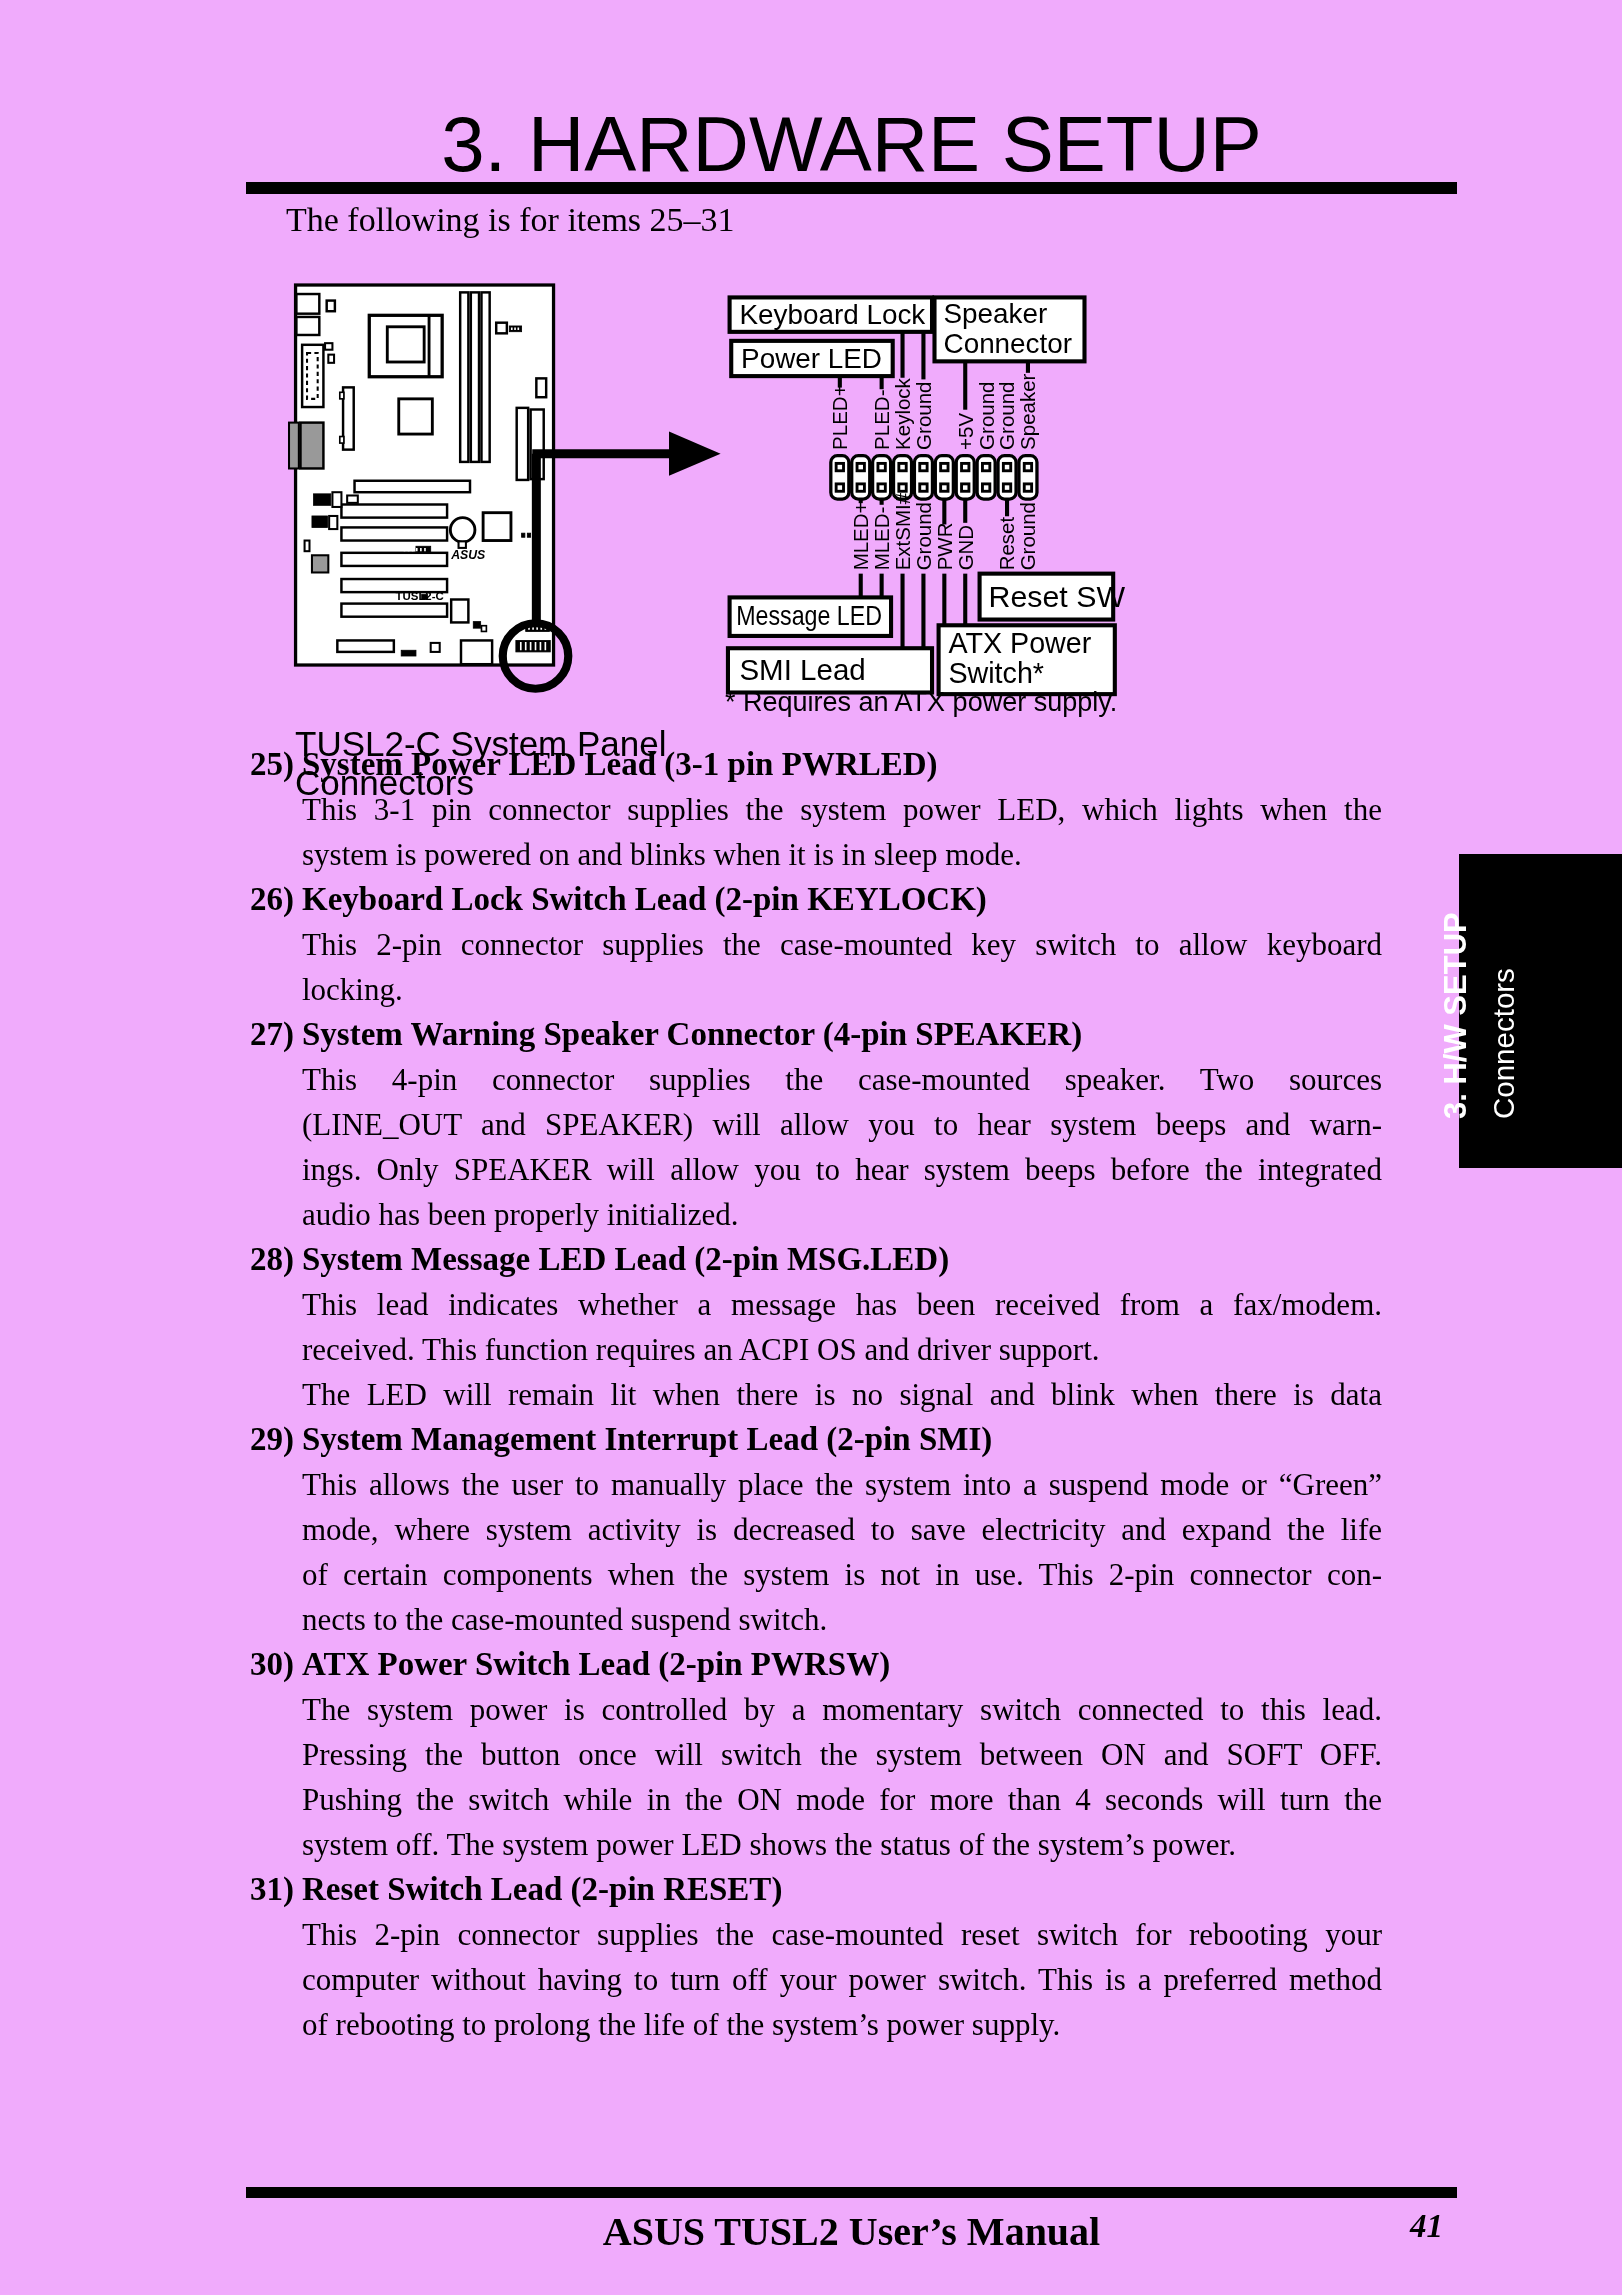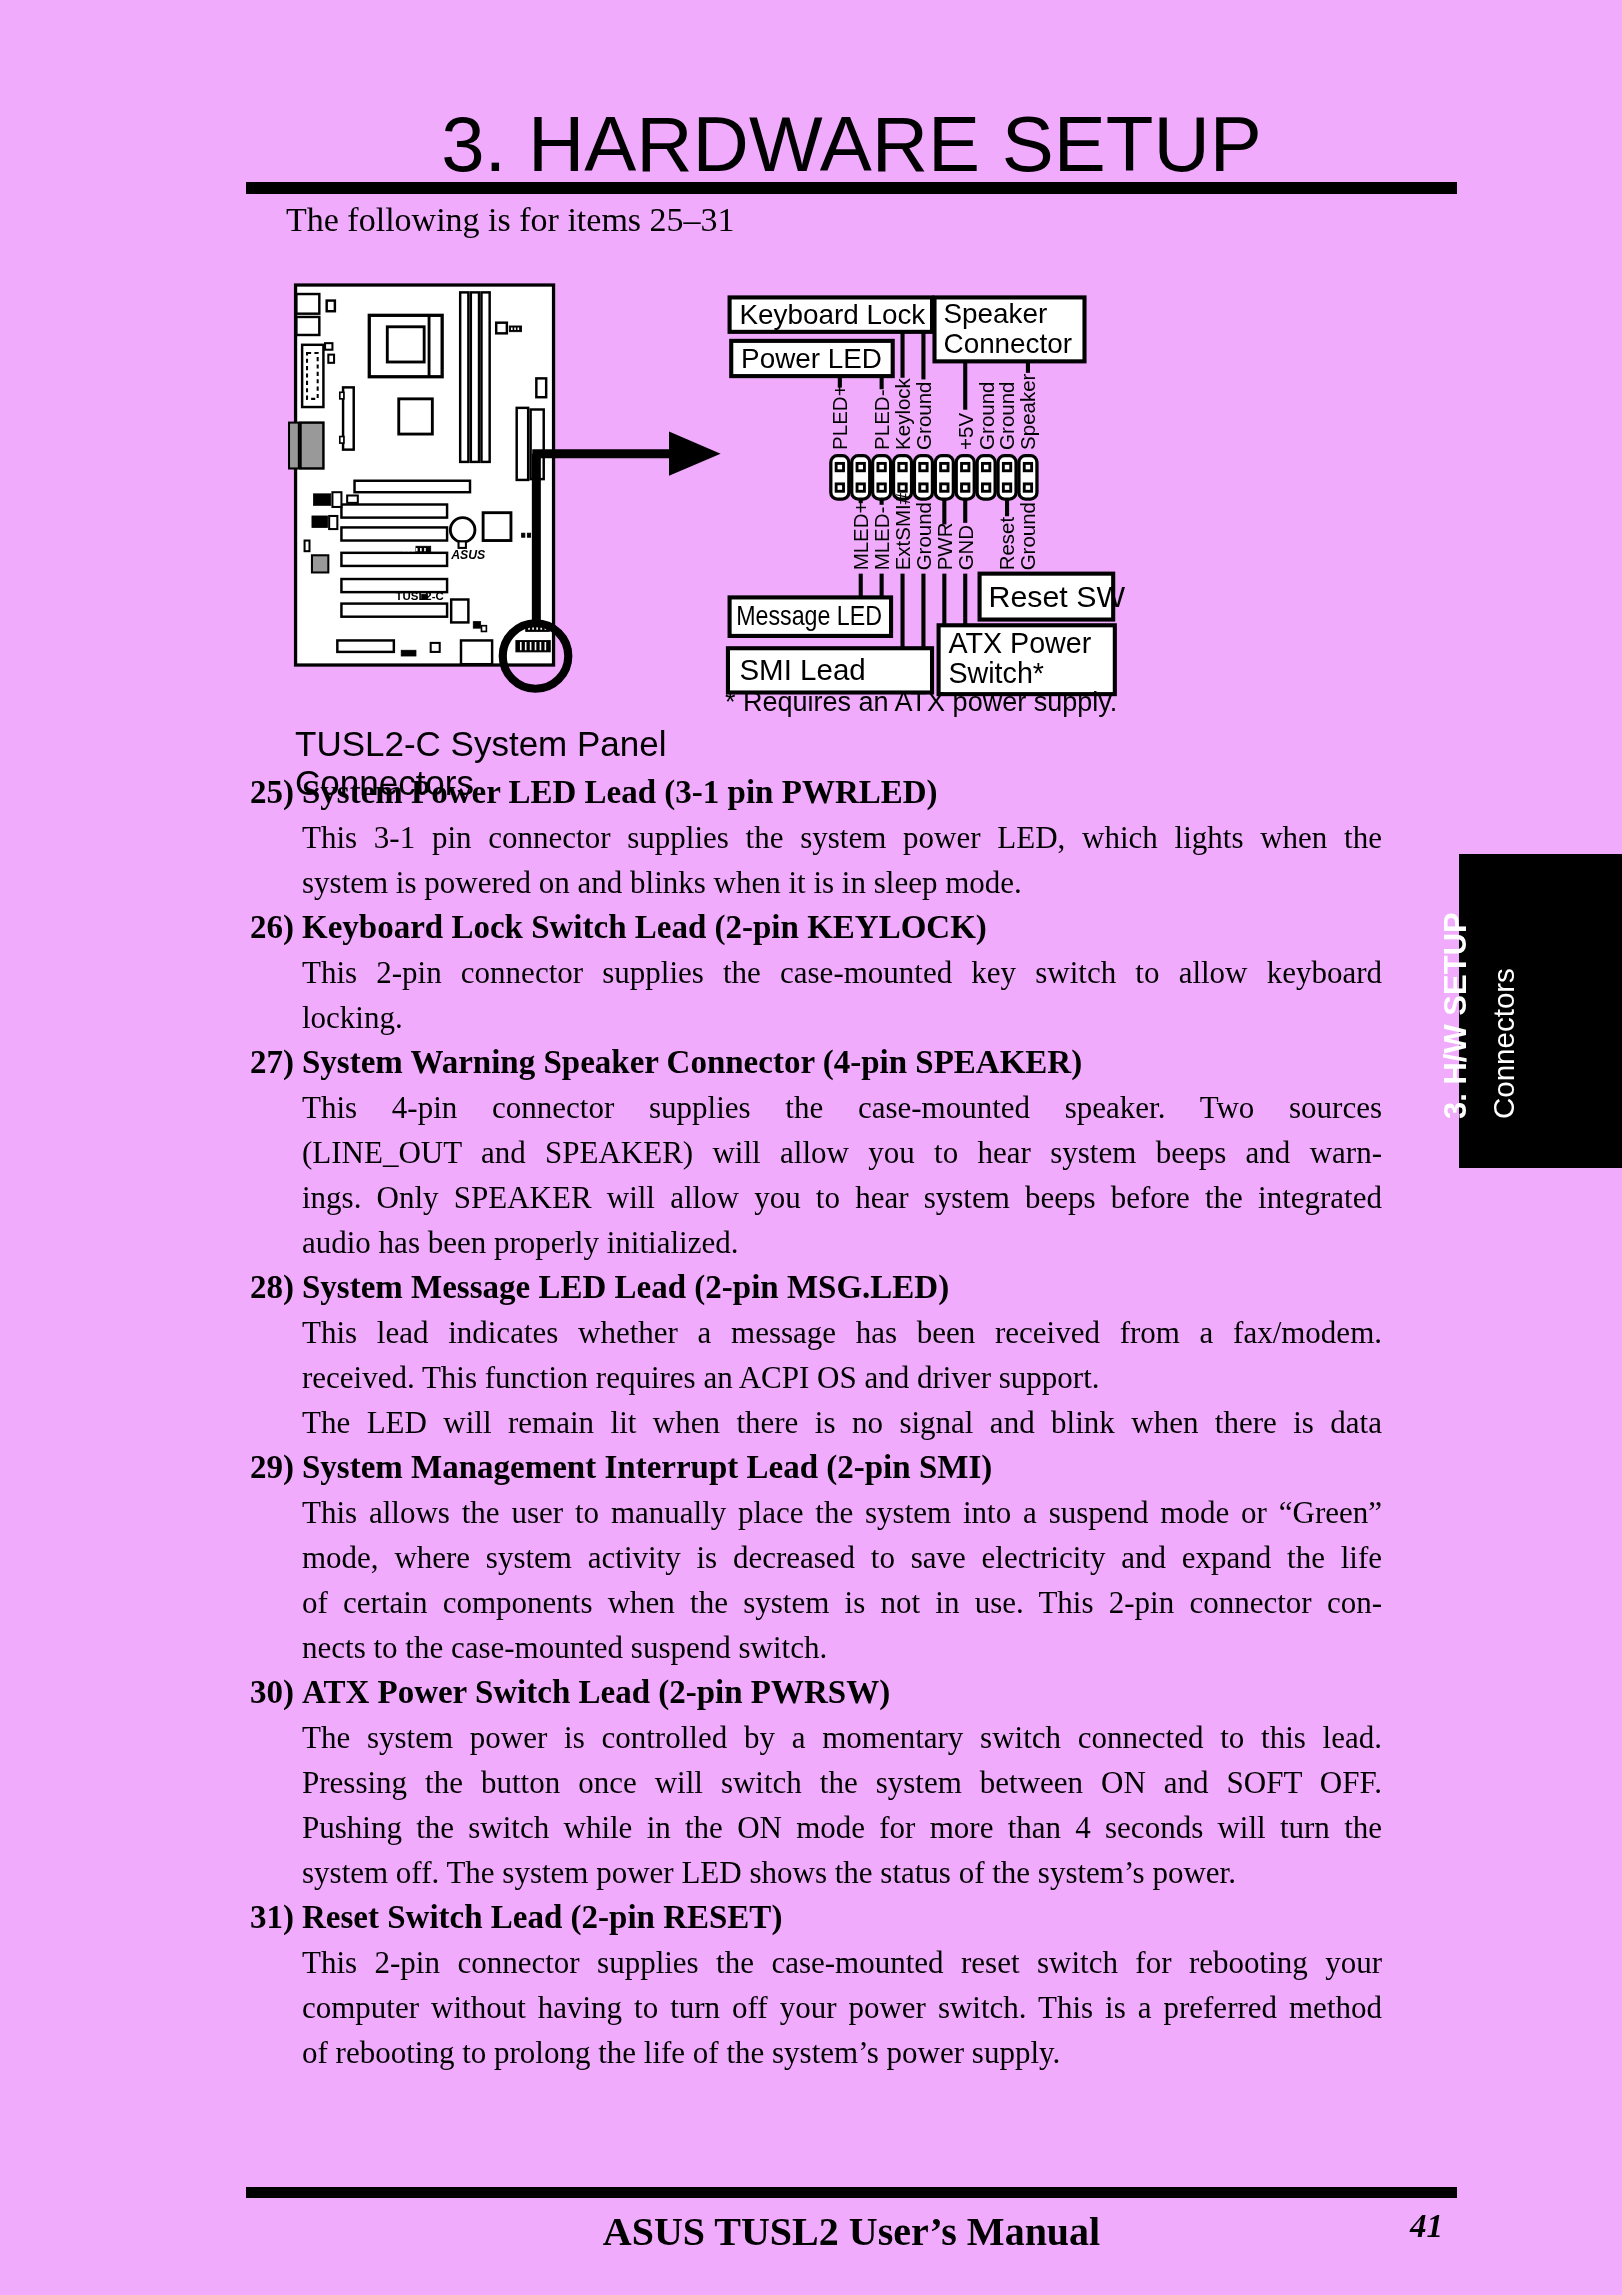--- a/index.html
+++ b/index.html
@@ -9,21 +9,21 @@
   
   .title{left:246px;top:103px;width:1211px;text-align:center;
          font-family:"Liberation Sans",sans-serif;font-size:78px;line-height:82px;}
   .rule{left:246px;top:182px;width:1211px;height:11.5px;background:#000;}
   .subtitle{left:246px;top:200px;font-size:34px;line-height:39px;margin-left:40px;}
   
   .caption{left:295px;top:724px;font-family:"Liberation Sans",sans-serif;
            font-weight:normal;font-size:35px;line-height:39px;}
   .footnote{left:725px;top:687px;font-family:"Liberation Sans",sans-serif;font-size:27px;text-align:center;}
   
-  .items{left:250px;top:770px;width:1140px;}
+  .items{left:250px;top:742px;width:1140px;}
   .ihead{position:relative;padding-left:52px;font-weight:bold;font-size:33px;line-height:45px;}
   .inum{position:absolute;left:0;top:0;}
   .bline{margin-left:52px;width:1080px;font-size:31px;line-height:45px;
          text-align:justify;text-align-last:justify;}
   .lastline{text-align:left;text-align-last:left;}
   
   .tab{left:1459px;top:854px;width:163px;height:314px;background:#000;}
   .vtext{position:absolute;white-space:nowrap;color:#fff;
          font-family:"Liberation Sans",sans-serif;
          transform-origin:left bottom;transform:rotate(-90deg);}

